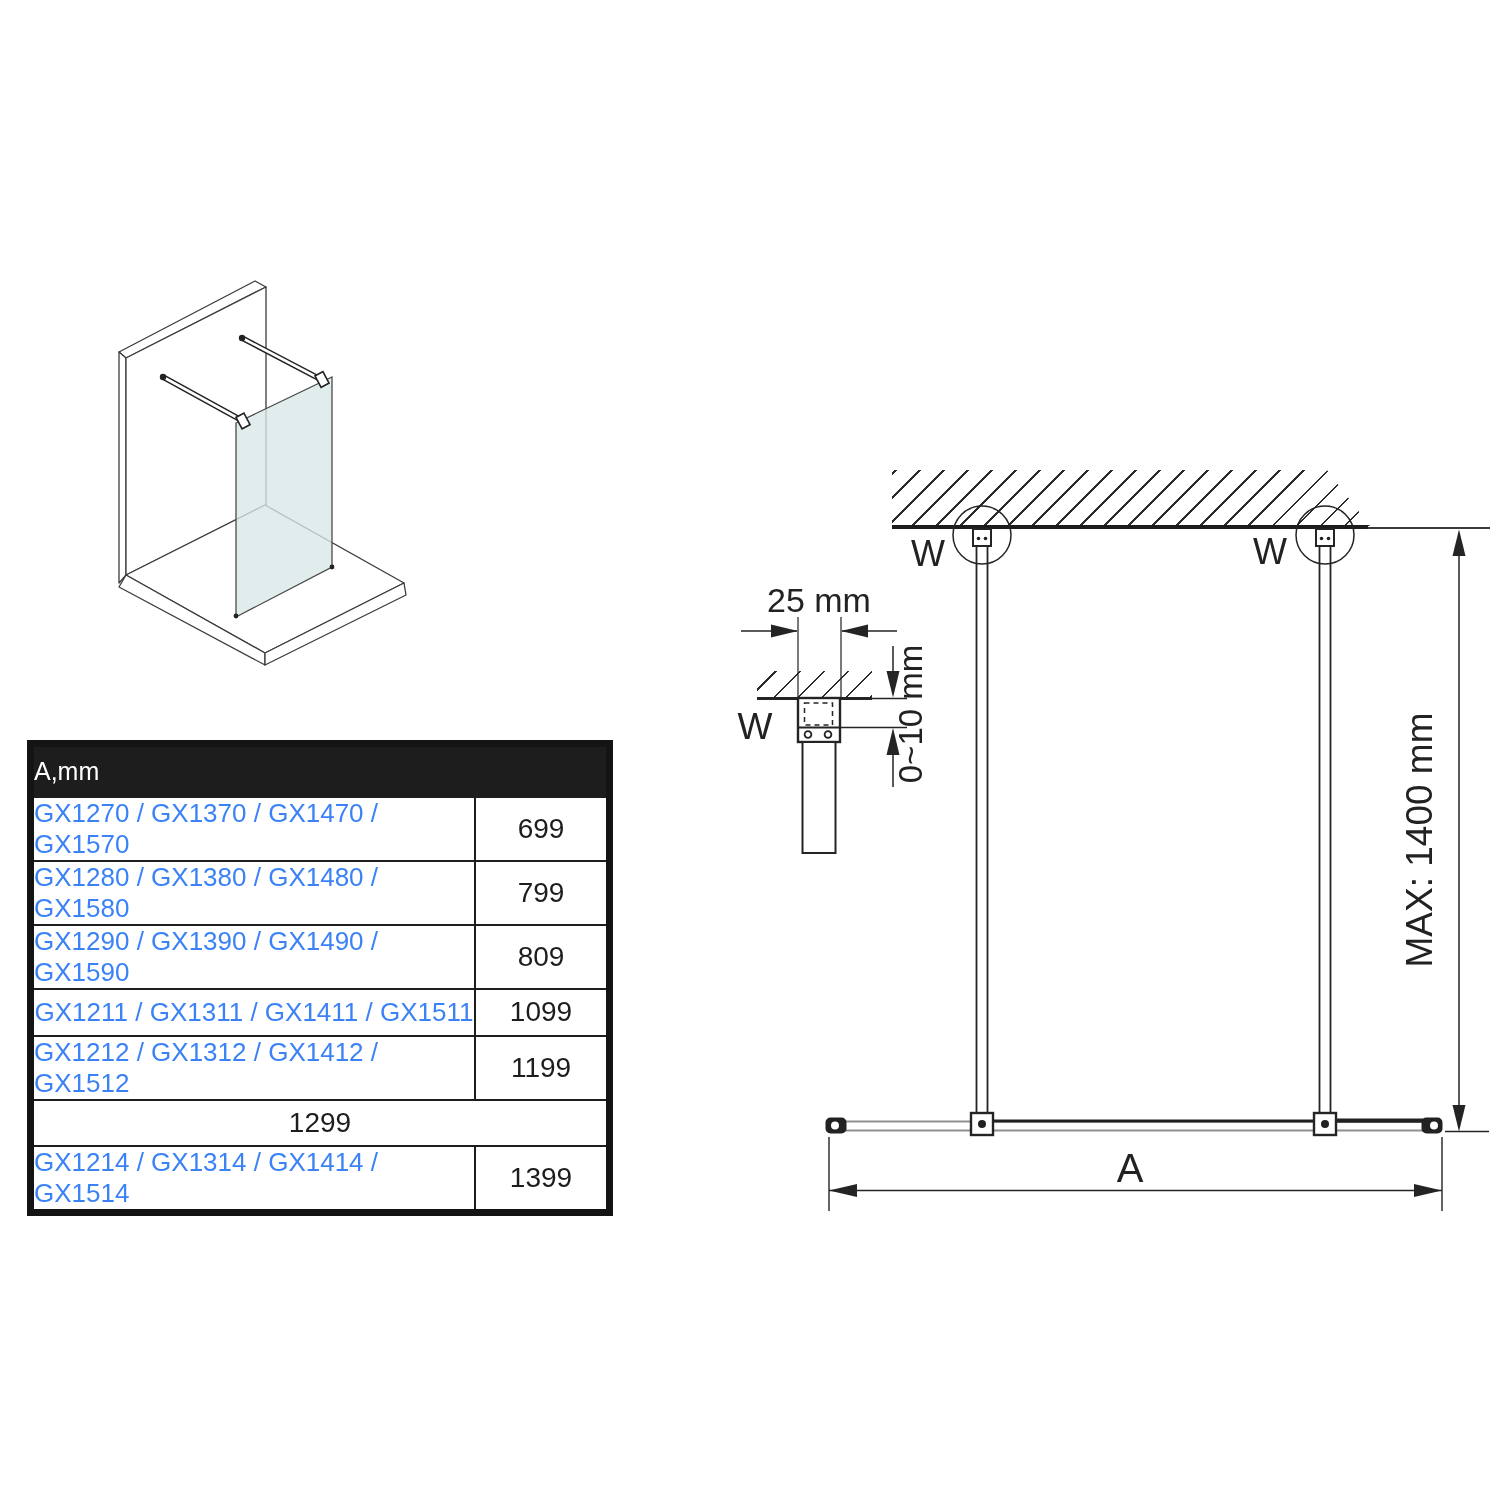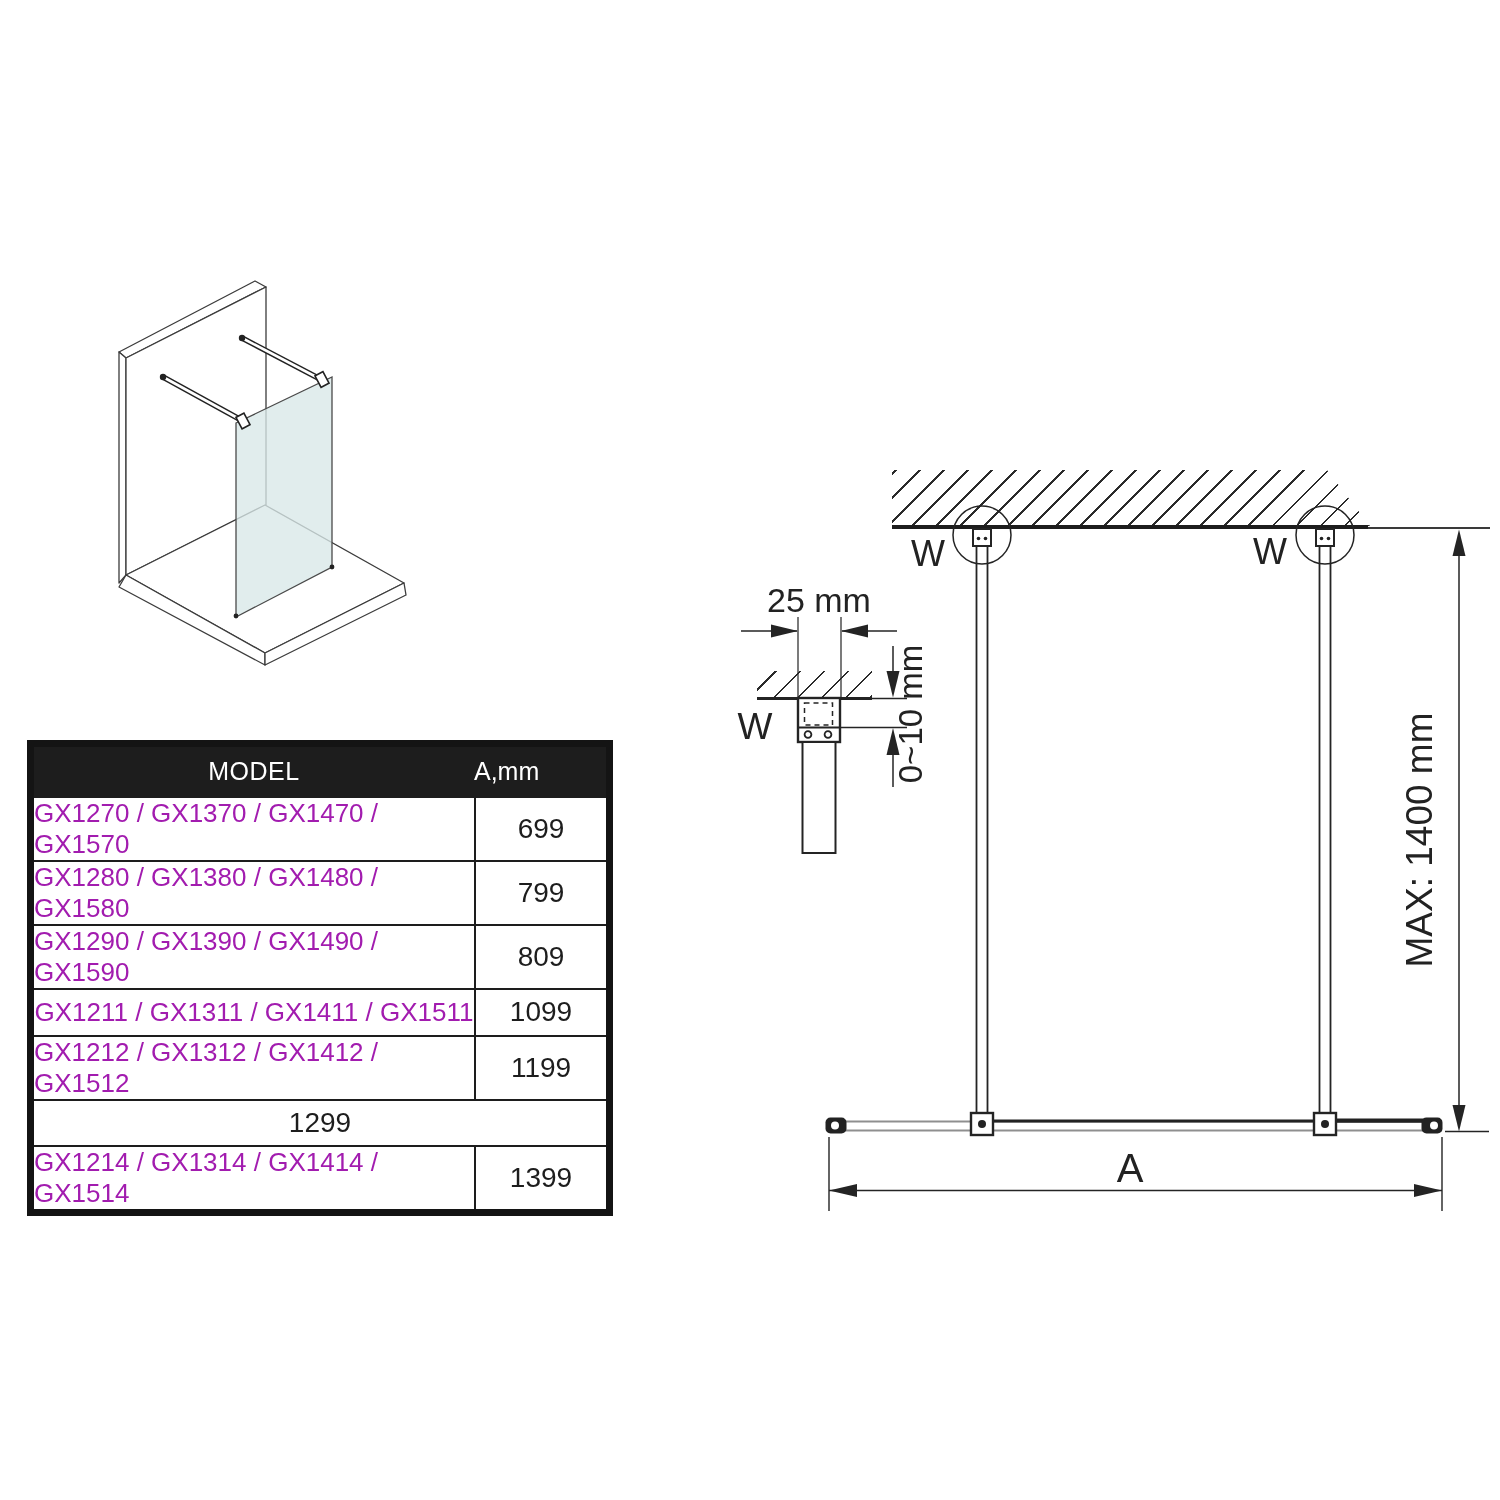--- a/index.html
+++ b/index.html
@@ -14,21 +14,21 @@
   #ceiling-ext{left:1368px;top:527px;width:122px;height:2px;background:#3a3a3a;}
   #hatch-wall-detail{left:757px;top:671px;width:115px;height:26px;}
   
   #spec-table{left:27px;top:740px;width:586px;height:476px;border:7px solid #141414;
               box-sizing:border-box;display:flex;flex-direction:column;background:#fff;}
   .thead{display:flex;flex:0 0 49px;background:#1d1d1d;color:#fff;align-items:center;}
   .th-model{width:440px;text-align:center;font-size:25px;letter-spacing:.5px;}
   .th-a{flex:1;text-align:left;font-size:25px;}
   .trow{display:flex;flex:1;border-top:2px solid #1d1d1d;background:#fff;}
   .td-model{width:440px;border-right:2px solid #1d1d1d;display:flex;align-items:center;
-            justify-content:center;font-size:26px;color:#a21caf;}
+            justify-content:center;font-size:26px;color:#3b82f6;}
   .td-a{flex:1;display:flex;align-items:center;justify-content:center;font-size:28px;color:#1d1d1d;}
   
   svg{position:absolute;overflow:visible;}
   svg text{font-family:"Liberation Sans",sans-serif;fill:#222;}
   .ln{stroke:#242424;fill:none;}
   .shape{stroke:#242424;fill:#fff;}
   .iso{stroke:#3c3c3c;fill:#fff;stroke-width:1.3;stroke-linejoin:round;}
 </style>
 </head>
 <body>
@@ -145,21 +145,20 @@
       <path class="ln" d="M829,1137 V1211 M1442,1137 V1211" stroke-width="1.4"></path>
       <path class="ln" d="M829,1190.5 H1442" stroke-width="1.5"></path>
       <polygon points="829,1190.5 857,1184 857,1197" fill="#242424"></polygon>
       <polygon points="1442,1190.5 1414,1184 1414,1197" fill="#242424"></polygon>
       <text x="1130" y="1182" text-anchor="middle" font-size="40">A</text>
     </g>
   </svg>
 
   <div class="abs" id="spec-table">
     <div class="thead">
-      <div class="th-model">MODEL</div>
       <div class="th-a">A,mm</div>
     </div>
     <div class="trow">
       <div class="td-model">GX1270 / GX1370 / GX1470 / GX1570</div>
       <div class="td-a">699</div>
     </div>
     <div class="trow">
       <div class="td-model">GX1280 / GX1380 / GX1480 / GX1580</div>
       <div class="td-a">799</div>
     </div>

